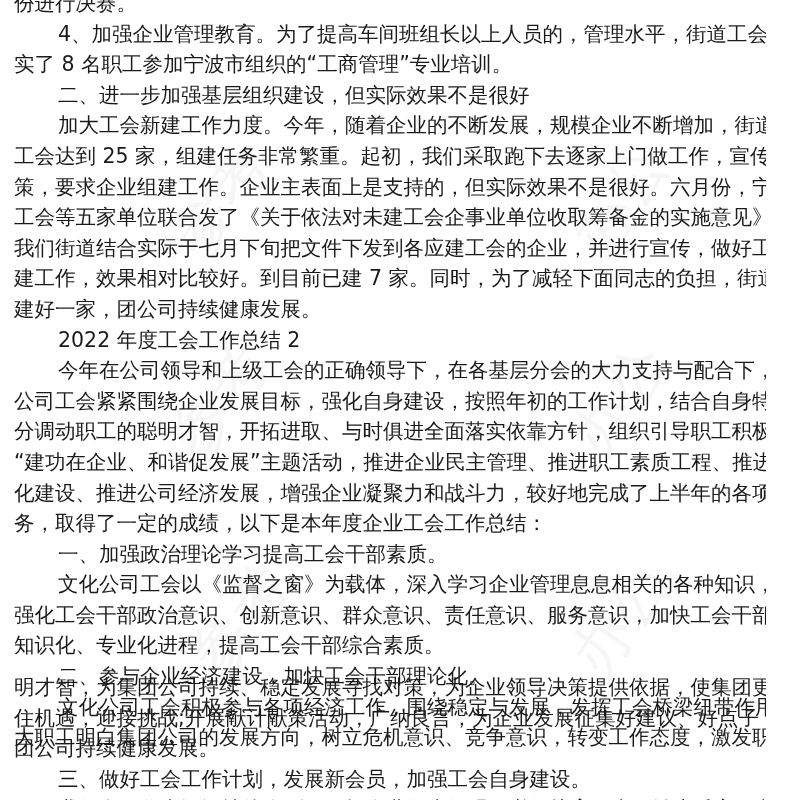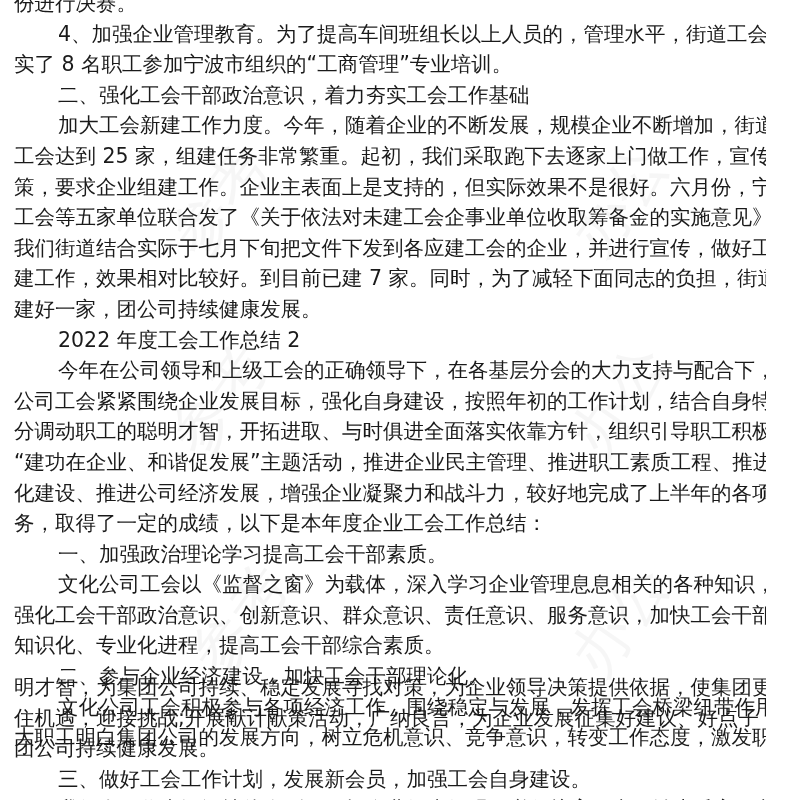--- a/index.html
+++ b/index.html
@@ -58,21 +58,21 @@
 <div class="watermark" style="left:560px; top:160px;">办公</div>
 <div class="watermark" style="left:160px; top:360px;">参考</div>
 <div class="watermark" style="left:560px; top:360px;">办公</div>
 <div class="watermark" style="left:180px; top:580px;">参考</div>
 <div class="watermark" style="left:560px; top:580px;">办公</div>
 
 <div class="page page-top" id="page-top">
     <div class="line last first-top">份进行决赛。</div>
     <div class="line indent">4、加强企业管理教育。为了提高车间班组长以上人员的，管理水平，街道工会发动落</div>
     <div class="line last">实了 8 名职工参加宁波市组织的“工商管理”专业培训。</div>
-    <div class="line indent last">二、强化工会干部政治意识，着力夯实工会工作基础</div>
+    <div class="line indent last">二、进一步加强基层组织建设，但实际效果不是很好</div>
     <div class="line indent">加大工会新建工作力度。今年，随着企业的不断发展，规模企业不断增加，街道应新建</div>
     <div class="line">工会达到 25 家，组建任务非常繁重。起初，我们采取跑下去逐家上门做工作，宣传有关政</div>
     <div class="line">策，要求企业组建工作。企业主表面上是支持的，但实际效果不是很好。六月份，宁波市总</div>
     <div class="line">工会等五家单位联合发了《关于依法对未建工会企事业单位收取筹备金的实施意见》文件，</div>
     <div class="line">我们街道结合实际于七月下旬把文件下发到各应建工会的企业，并进行宣传，做好工会组</div>
     <div class="line">建工作，效果相对比较好。到目前已建 7 家。同时，为了减轻下面同志的负担，街道工会组</div>
     <div class="line last">建好一家，团公司持续健康发展。</div>
     <div class="line indent last">2022 年度工会工作总结 2</div>
     <div class="line indent">今年在公司领导和上级工会的正确领导下，在各基层分会的大力支持与配合下，文化</div>
     <div class="line">公司工会紧紧围绕企业发展目标，强化自身建设，按照年初的工作计划，结合自身特点，充</div>

